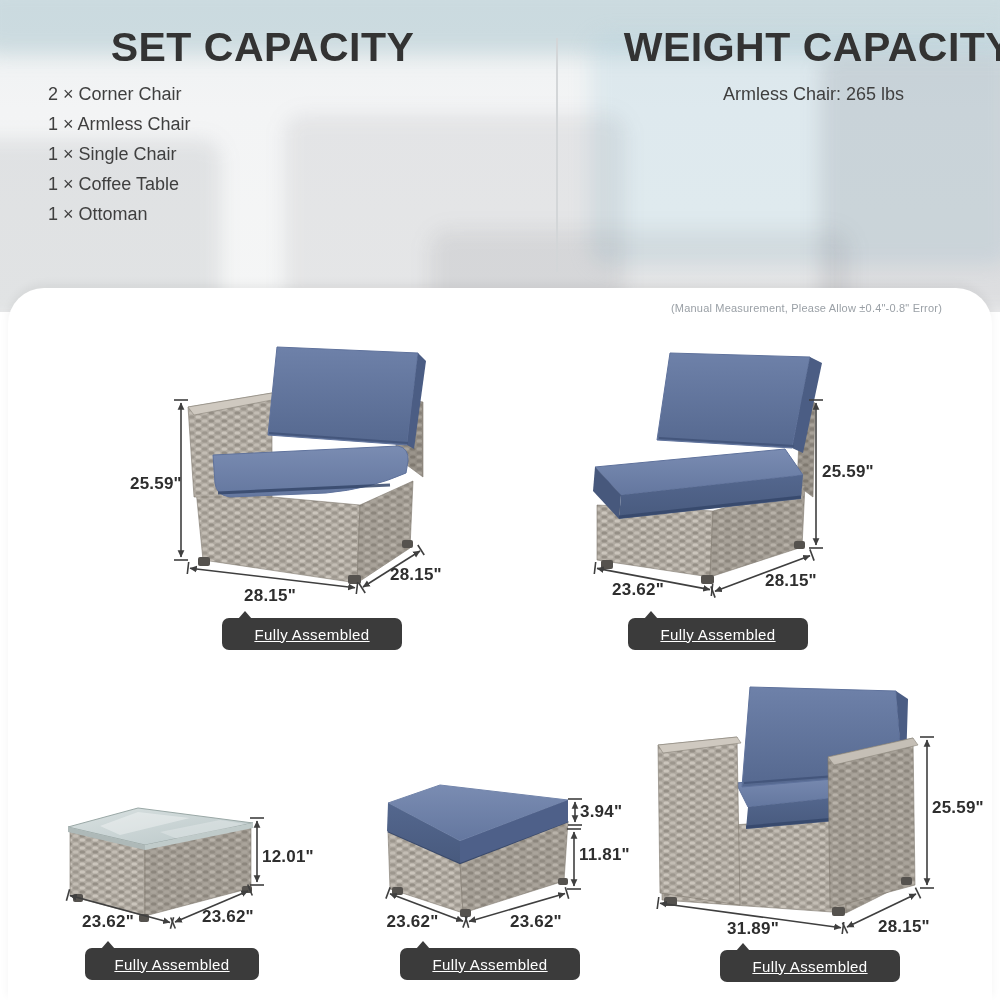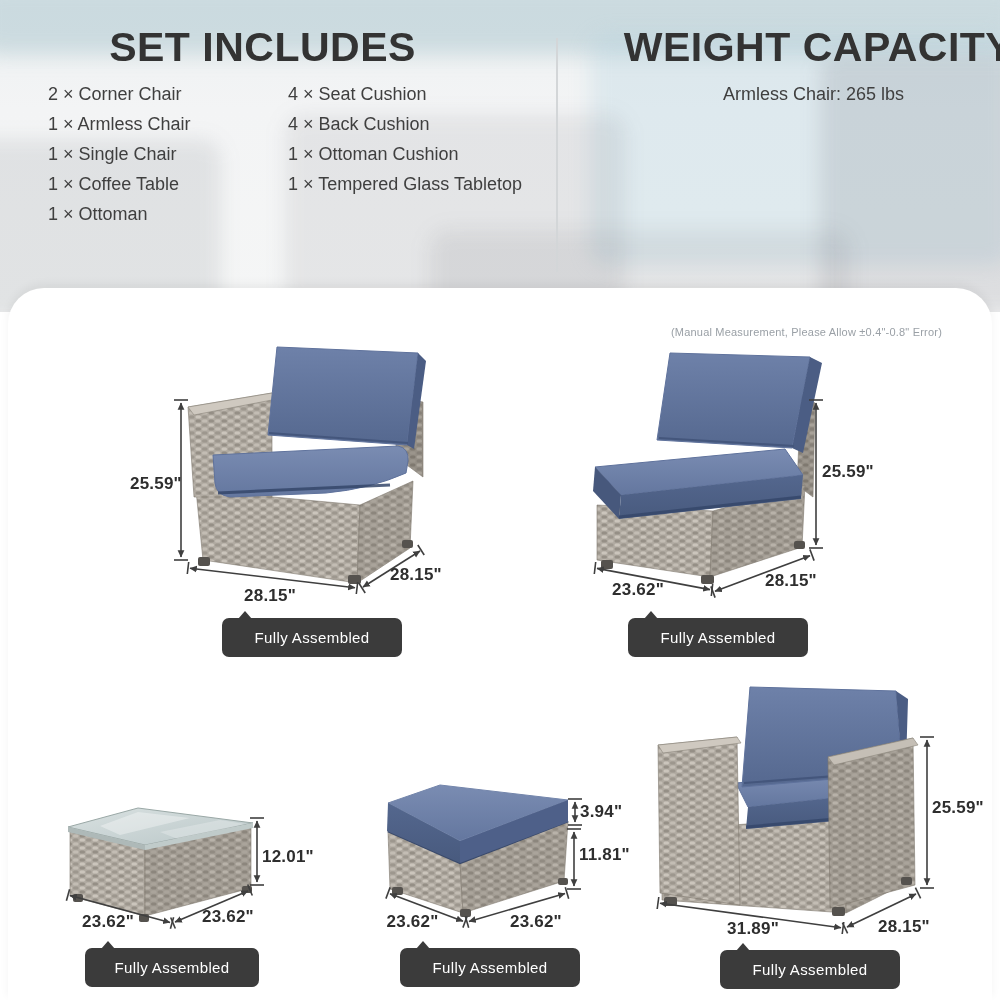--- a/index.html
+++ b/index.html
@@ -24,30 +24,30 @@
              font-size:41px;font-weight:bold;color:#333333;letter-spacing:0.5px;white-space:nowrap;}
   .plist{position:absolute;top:79px;font-size:18px;color:#3f3f3f;line-height:30px;white-space:nowrap;}
   .plist.colA{left:48px;}
   .plist.colB{left:288px;}
   .plist.wcol{left:126px;}
   .vdivider{position:absolute;left:556px;top:38px;width:2px;height:234px;background:#d3d6d8;}
 
   
   .card{position:absolute;left:8px;top:288px;width:984px;height:712px;background:#ffffff;
         border-radius:36px 36px 0 0;box-shadow:0 -4px 10px rgba(0,0,0,0.05);}
-  .note{position:absolute;top:14px;right:50px;font-size:11px;color:#9aa0a6;letter-spacing:0.2px;margin-top:24px;}
+  .note{position:absolute;top:14px;right:50px;font-size:11px;color:#9aa0a6;letter-spacing:0.2px;}
 
   
   .product{position:absolute;}
   .product > svg{position:absolute;left:0;top:0;}
   .dim{position:absolute;font-weight:bold;font-size:17px;color:#2e2e2e;letter-spacing:0.2px;white-space:nowrap;}
   .dim.c{text-align:center;}
   .dim.r{text-align:right;}
-  .badge{position:absolute;height:39px;background:#3b3b3b;border-radius:7px;color:#ffffff;
-         font-size:15px;display:flex;align-items:center;justify-content:center;letter-spacing:0.4px;}
+  .badge{position:absolute;height:32px;background:#3b3b3b;border-radius:7px;color:#ffffff;
+         font-size:15px;display:flex;align-items:center;justify-content:center;letter-spacing:0.4px;text-decoration:underline;}
   .badge::before{content:"";position:absolute;left:16px;top:-7px;width:0;height:0;
          border-left:7px solid transparent;border-right:7px solid transparent;border-bottom:8px solid #3b3b3b;}
   .arr{stroke:#3f3f3f;stroke-width:1.6;fill:none;}
   .tick{stroke:#3f3f3f;stroke-width:1.6;}
   .wick{stroke:#80796f;stroke-width:0.6;}
 </style>
 </head>
 <body>
 
 <div id="stage">
@@ -99,33 +99,27 @@
 
   <div class="band">
     <div class="blob teal"></div>
       <div class="blob water"></div>
     <div class="blob d1"></div>
       <div class="blob d2"></div>
     <div class="blob d3"></div>
       <div class="blob d4"></div>
 
     <div class="half left">
-      <div class="sec-title">SET INCLUDES</div>
+      <div class="sec-title">SET CAPACITY</div>
       <div class="plist colA">
         <div>2 × Corner Chair</div>
         <div>1 × Armless Chair</div>
         <div>1 × Single Chair</div>
         <div>1 × Coffee Table</div>
         <div>1 × Ottoman</div>
-      </div>
-      <div class="plist colB">
-        <div>4 × Seat Cushion</div>
-        <div>4 × Back Cushion</div>
-        <div>1 × Ottoman Cushion</div>
-        <div>1 × Tempered Glass Tabletop</div>
       </div>
     </div>
 
     <div class="vdivider"></div>
 
     <div class="half right">
       <div class="sec-title">WEIGHT CAPACITY</div>
       <div class="plist wcol">
         <div>Armless Chair: 265 lbs</div>
       </div>

